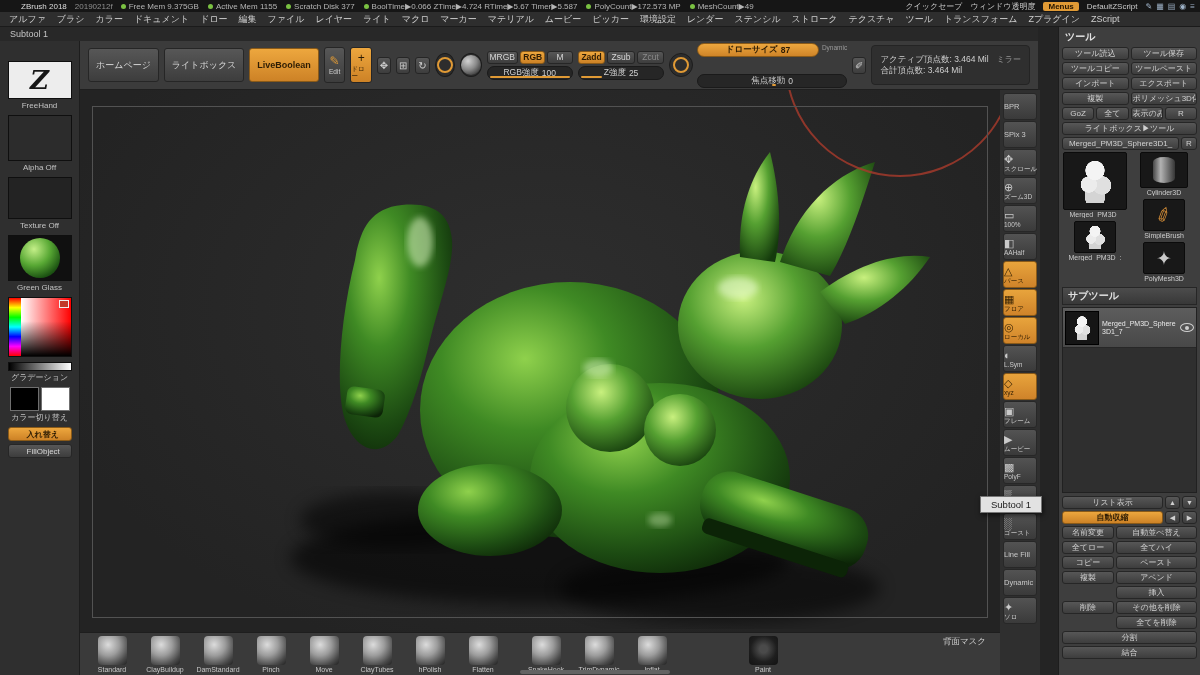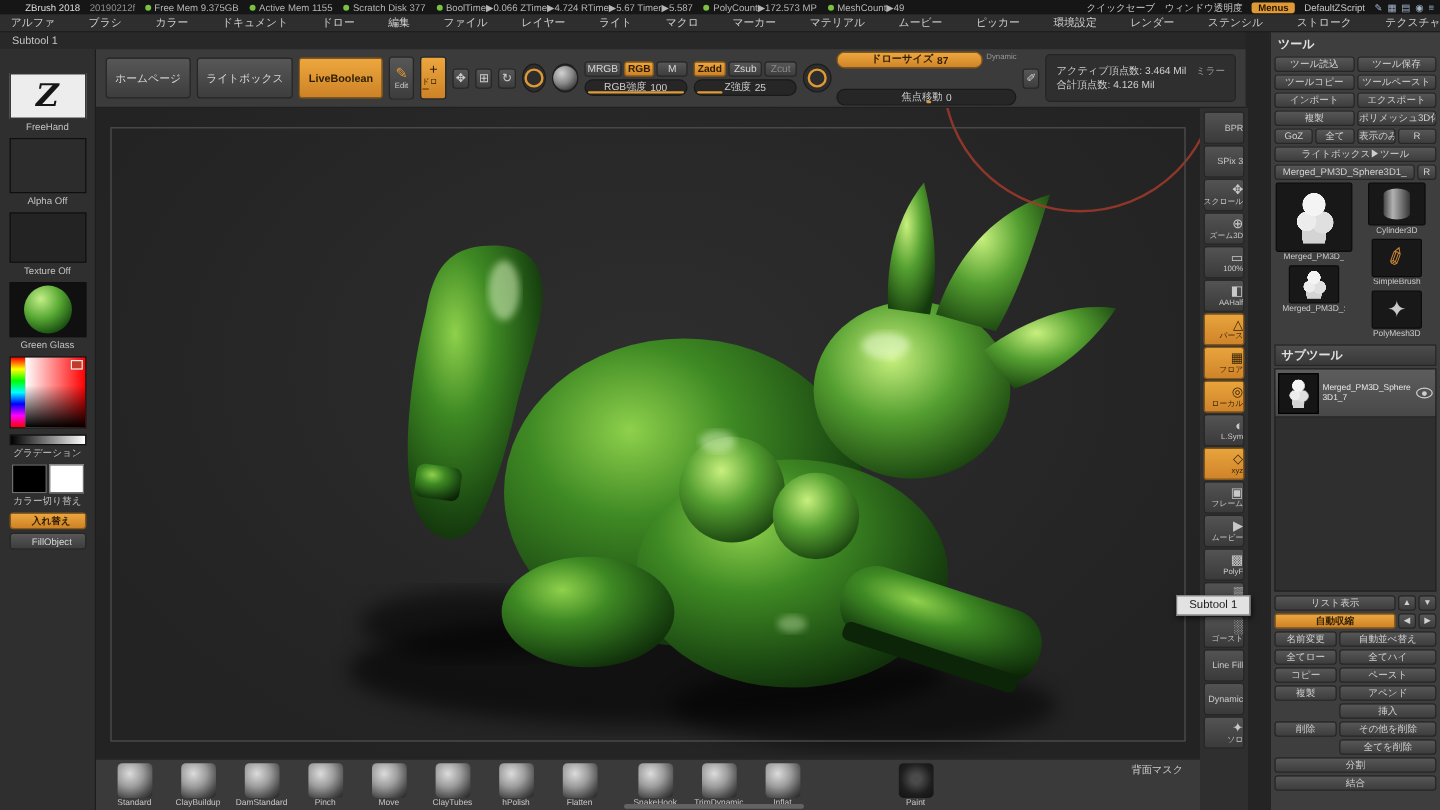--- a/index.html
+++ b/index.html
@@ -15,21 +15,21 @@
   .stat{display:flex;align-items:center;gap:3px;}
   .dot{width:5px;height:5px;border-radius:50%;background:#7ac142;display:inline-block;}
   .tb-right{margin-left:auto;display:flex;align-items:center;gap:8px;}
   .tb-btn{color:#c9c9c9;cursor:pointer;}
   .menus-badge{background:#e09a35;color:#241500;padding:0 5px;border-radius:2px;font-weight:bold;}
   .tb-icons{display:flex;gap:4px;color:#9fb3c8;}
   .tb-ic{font-size:8px;}
 
   
   .menubar{position:absolute;top:12px;left:0;right:0;height:15px;background:#2e2e2e;border-bottom:1px solid #1b1b1b;
-           display:flex;align-items:center;gap:18px;padding:0 4px;font-size:9px;color:#cfcfcf;white-space:nowrap;}
+           display:flex;align-items:center;gap:1px;padding:0 4px;font-size:9px;color:#cfcfcf;white-space:nowrap;}
   .menu-item{padding:0 5px;cursor:pointer;}
 
   
   .subtool-row{position:absolute;top:27px;left:0;width:1038px;height:14px;background:#282828;
                font-size:9px;color:#c5c5c5;display:flex;align-items:center;padding-left:10px;}
 
   
   .shelf{position:absolute;top:41px;left:0;width:1038px;height:49px;background:#3b3b3b;border-bottom:1px solid #1f1f1f;
          display:flex;align-items:center;gap:5px;padding-left:88px;}
   .sbtn{background:linear-gradient(#575757,#3d3d3d);border:1px solid #262626;border-radius:3px;color:#d6d6d6;
@@ -94,21 +94,21 @@
 
   
   .canvas{position:absolute;top:90px;left:80px;width:920px;height:542px;
           background:radial-gradient(ellipse at 50% 40%,#2e2e2e,#232323 78%);overflow:hidden;}
   .canvas-frame{position:absolute;left:12px;right:12px;top:16px;bottom:14px;border:1px solid #525252;pointer-events:none;}
   .canvas svg{position:absolute;left:60px;top:0;}
 
   
   .right-strip{position:absolute;top:90px;left:1000px;width:40px;bottom:0;background:#2f2f2f;padding-top:2px;}
   .strip-btn{width:34px;height:27px;margin:1px auto;background:linear-gradient(#535353,#3a3a3a);border:1px solid #272727;
-             border-radius:3px;display:flex;flex-direction:column;align-items:flex-end;justify-content:center;color:#c9c9c9;cursor:pointer;}
+             border-radius:3px;display:flex;flex-direction:column;align-items:flex-start;justify-content:center;color:#c9c9c9;cursor:pointer;}
   .strip-btn.on{background:linear-gradient(#e8a43c,#cf832a);color:#3a2505;border-color:#8a5a18;}
   .s-glyph{font-size:11px;line-height:12px;}
   .s-glyph:empty{display:none;}
   .s-label{font-size:6.5px;line-height:7px;white-space:nowrap;}
   .s-label:empty{display:none;}
   .strip-btn.txt .s-label{font-size:7.5px;}
 
   
   .right-panel{position:absolute;top:27px;left:1058px;width:142px;bottom:0;background:#3e3e3e;border-left:1px solid #1d1d1d;
                padding:2px 3px;overflow:hidden;}
@@ -310,21 +310,21 @@
           <span>焦点移動</span>
           <span>0</span>
         </div>
       </div>
     </div>
 
     <span class="mini-ic">✐</span>
 
     <div class="counts">
       <div><span>アクティブ頂点数: 3.464 Mil</span><span class="mirror">ミラー</span></div>
-      <div>合計頂点数: 4.126 Mil</div>
+      <div>合計頂点数: 3.464 Mil</div>
     </div>
   </section>
 
   <aside class="left-sidebar">
     <div class="side-item">
       <span class="thumb t-stroke">
           <span class="zglyph">Z</span>
         </span>
       <span class="side-label">FreeHand</span>
     </div>

